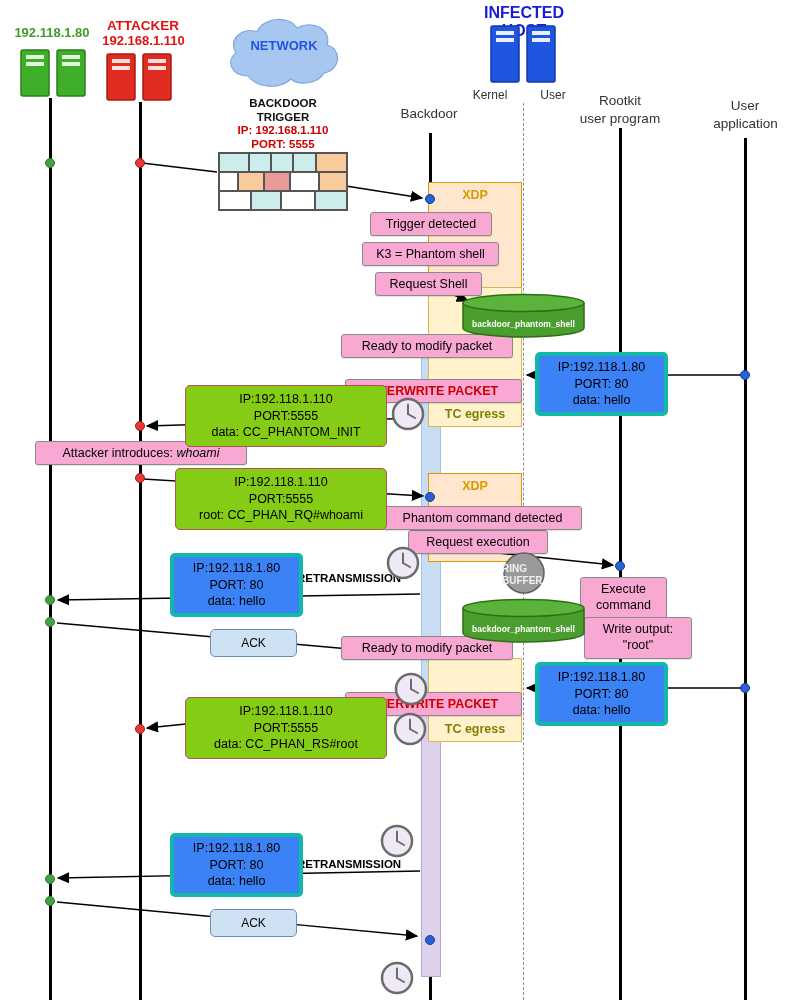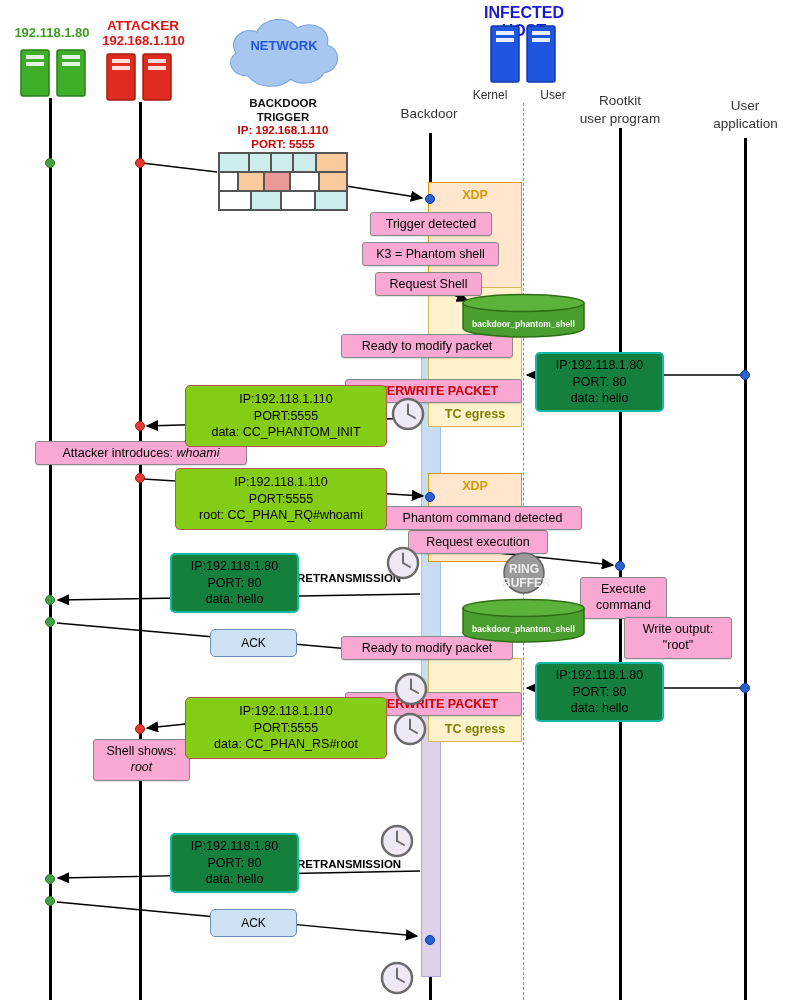--- a/index.html
+++ b/index.html
@@ -21,32 +21,32 @@
   .region-label.tc{bottom:5px;color:#808000;}
   
   .label-box{position:absolute;z-index:5;background:#f9a8d4;border:1px solid #8a8a8a;border-radius:3px;
              font-size:12.5px;display:flex;align-items:center;justify-content:center;text-align:center;
              white-space:nowrap;box-shadow:0 1px 1px rgba(0,0,0,.12);}
   .label-box.col{flex-direction:column;white-space:normal;line-height:1.25;}
   .label-box .red{color:#cc0000;font-weight:bold;}
   
   .packet-box{position:absolute;z-index:5;border-radius:5px;font-size:12.5px;text-align:center;
               display:flex;flex-direction:column;justify-content:center;line-height:1.35;}
-  .packet-box.green{background:#15803d;border:2px solid #14b8a6;}
+  .packet-box.green{background:#3b82f6;border:4px solid #14b8a6;}
   .packet-box.pink{background:#84cc16;border:1px solid #b85450;}
   .packet-box.ack{background:#cfe2f3;border:1px solid #6c8ebf;}
   .plain-label{position:absolute;z-index:5;font-weight:bold;font-size:11.5px;background:#fff;padding:0 2px;}
   
   .p-label{position:absolute;z-index:6;font-weight:bold;text-align:center;}
   .p-sub{position:absolute;z-index:6;font-size:12px;color:#333;text-align:center;}
   .icon{position:absolute;z-index:6;}
   .cyl-label{position:absolute;left:0;right:0;top:26px;text-align:center;color:#fff;
              font-weight:bold;font-size:8.5px;z-index:7;}
-  .rb-label{position:absolute;left:0;right:0;top:12px;text-align:center;color:#f0f0f0;
-            font-weight:bold;font-size:12px;line-height:1.15;z-index:7;}
+  .rb-label{position:absolute;left:0;right:0;top:12px;text-align:left;color:#f0f0f0;
+            font-weight:bold;font-size:10px;line-height:1.15;z-index:7;}
   
   .pk-grid{position:absolute;z-index:5;display:flex;flex-direction:column;border:1px solid #555;background:#fff;}
   .pk-row{display:flex;flex:1;}
   .pk-cell{border:0.5px solid #555;}
   svg.overlay{position:absolute;left:0;top:0;z-index:4;}
   .bt-text{position:absolute;z-index:5;text-align:center;font-weight:bold;font-size:11.5px;line-height:1.2;}
 </style>
 </head>
 <body>
 
@@ -206,34 +206,30 @@
   <div class="label-box" style="left:370px;top:212px;width:120px;height:22px;">Trigger detected</div>
   <div class="label-box" style="left:362px;top:242px;width:135px;height:22px;">K3 = Phantom shell</div>
   <div class="label-box" style="left:375px;top:272px;width:105px;height:22px;">Request Shell</div>
   <div class="label-box" style="left:341px;top:334px;width:170px;height:22px;">Ready to modify packet</div>
   <div class="label-box" style="left:345px;top:379px;width:175px;height:22px;">
     <span class="red">OVERWRITE PACKET</span>
   </div>
   <div class="label-box" style="left:408px;top:530px;width:138px;height:22px;">Request execution</div>
   <div class="label-box" style="left:383px;top:506px;width:197px;height:22px;">Phantom command detected</div>
   <div class="label-box col" style="left:580px;top:577px;width:85px;height:40px;">Execute command</div>
-  <div class="label-box col" style="left:584px;top:617px;width:106px;height:40px;margin-left:40px;">
+  <div class="label-box col" style="left:584px;top:617px;width:106px;height:40px;">
     <div>Write output:</div>
     <div>"root"</div>
   </div>
   <div class="label-box" style="left:341px;top:636px;width:170px;height:22px;">Ready to modify packet</div>
   <div class="label-box" style="left:345px;top:692px;width:175px;height:22px;">
     <span class="red">OVERWRITE PACKET</span>
   </div>
   <div class="label-box" style="left:35px;top:441px;width:210px;height:22px;">
     <span>Attacker introduces: </span>&nbsp;<i>whoami</i>
-  </div>
-  <div class="label-box col" style="left:93px;top:739px;width:95px;height:40px;">
-    <div>Shell shows:</div>
-    <i>root</i>
   </div>
 
   <div class="plain-label" style="left:295px;top:572px;">RETRANSMISSION</div>
   <div class="plain-label" style="left:295px;top:858px;">RETRANSMISSION</div>
 
   <div class="packet-box green" style="left:535px;top:352px;width:125px;height:56px;">
     <div>IP:192.118.1.80</div>
     <div>PORT: 80</div>
     <div>data: hello</div>
   </div>

